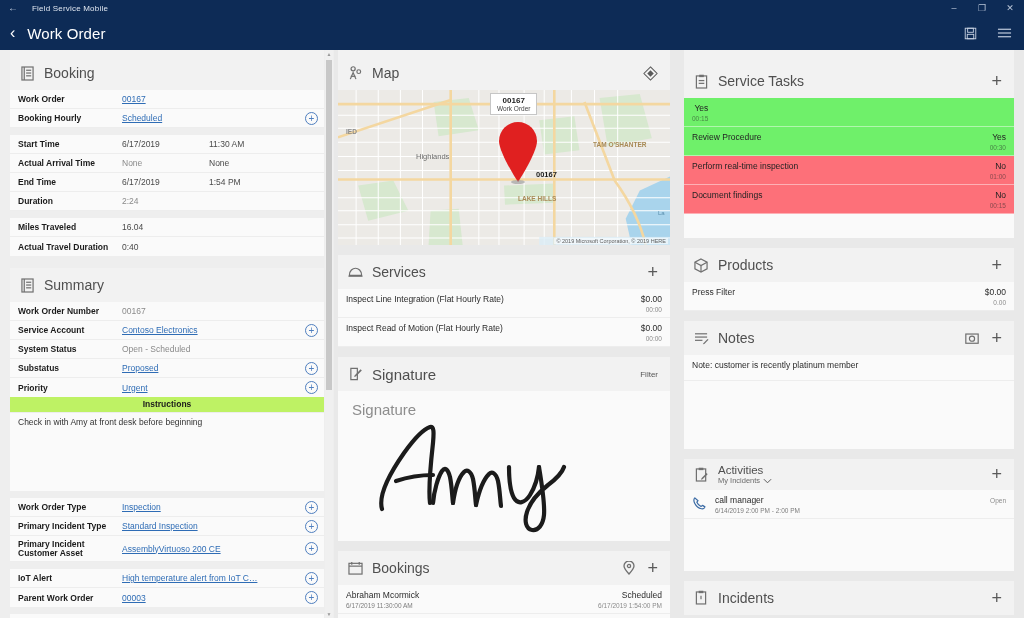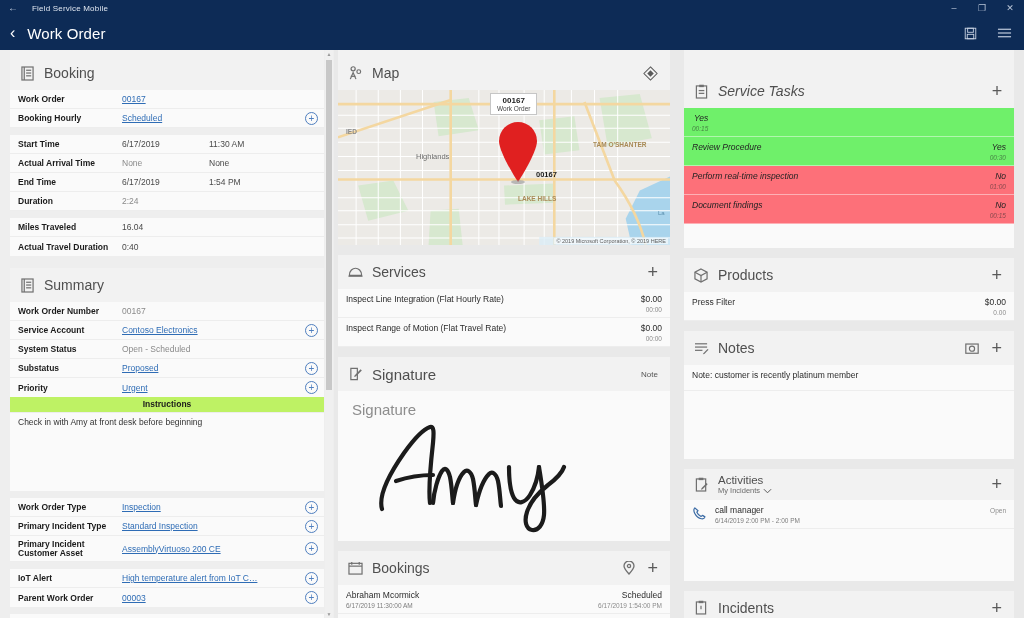--- a/index.html
+++ b/index.html
@@ -514,41 +514,41 @@
             <div class="main">
               <div class="t1">Inspect Line Integration (Flat Hourly Rate)</div>
             </div>
             <div class="right">
               <div class="r1">$0.00</div>
               <div class="r2">00:00</div>
             </div>
           </div>
           <div class="listrow">
             <div class="main">
-              <div class="t1">Inspect Range of Motion (Flat Travel Rate)</div>
+              <div class="t1">Inspect Read of Motion (Flat Hourly Rate)</div>
             </div>
             <div class="right">
               <div class="r1">$0.00</div>
               <div class="r2">00:00</div>
             </div>
           </div>
         </div>
     </div>
 
     <div class="card" style="margin:10px 10px 0 4px;">
       <div class="sec-head">
         <span class="sec-icon">
           <svg width="13" height="14" viewBox="0 0 14 15">
             <path d="M2 1.5 H9 V13.5 H2 Z" class="ico-stroke"></path>
             <path d="M6 9 L12.5 2.5 L13.8 3.8 L7.3 10.3 L5.6 10.8 Z" fill="#707070"></path>
           </svg>
         </span>
         <span class="sec-title" style="font-size:15px">Signature</span>
         <div class="head-actions">
-          <span class="clear-link">Note</span>
+          <span class="clear-link">Filter</span>
         </div>
       </div>
       <div class="sig-body">
         <div class="sig-placeholder">Signature</div>
         <svg width="330" height="135" viewBox="0 0 330 135" style="position:absolute;left:0;top:8px">
           <g fill="none" stroke="#1b1b1b" stroke-width="4.2" stroke-linecap="round" stroke-linejoin="round">
             <path d="M44 110 C40 96 52 74 66 54 C76 40 86 30 92 28 C96 27 96 33 95 44 C93 62 90 88 92 104"></path>
             <path d="M58 82 C70 78 84 76 95 76"></path>
             <path d="M95 104 C96 92 100 78 104 72 C107 68 110 70 112 78 C114 88 114 96 115 104"></path>
             <path d="M115 104 C117 90 121 78 126 73 C129 70 133 72 135 80 C137 90 137 98 138 106"></path>
@@ -592,21 +592,21 @@
               <div class="r2">6/17/2019 1:54:00 PM</div>
             </div>
           </div>
         </div>
       <div class="listpad" style="height:22px"></div>
     </div>
   </div>
 
   <div class="col" id="col-right">
 
-    <div class="card" style="margin:0 10px 0 4px;padding-top:24px;font-style:italic;">
+    <div class="card" style="margin:0 10px 0 4px;padding-top:14px;">
       <div class="sec-head">
         <span class="sec-icon">
           <svg width="13" height="15" viewBox="0 0 14 16">
             <rect x="1.5" y="2" width="11" height="13" class="ico-stroke"></rect>
             <rect x="4.5" y="0.7" width="5" height="2.6" fill="#707070"></rect>
             <line x1="4" y1="7" x2="10" y2="7" class="ico-stroke"></line>
             <line x1="4" y1="10" x2="10" y2="10" class="ico-stroke"></line>
           </svg>
         </span>
         <span class="sec-title">Service Tasks</span>

